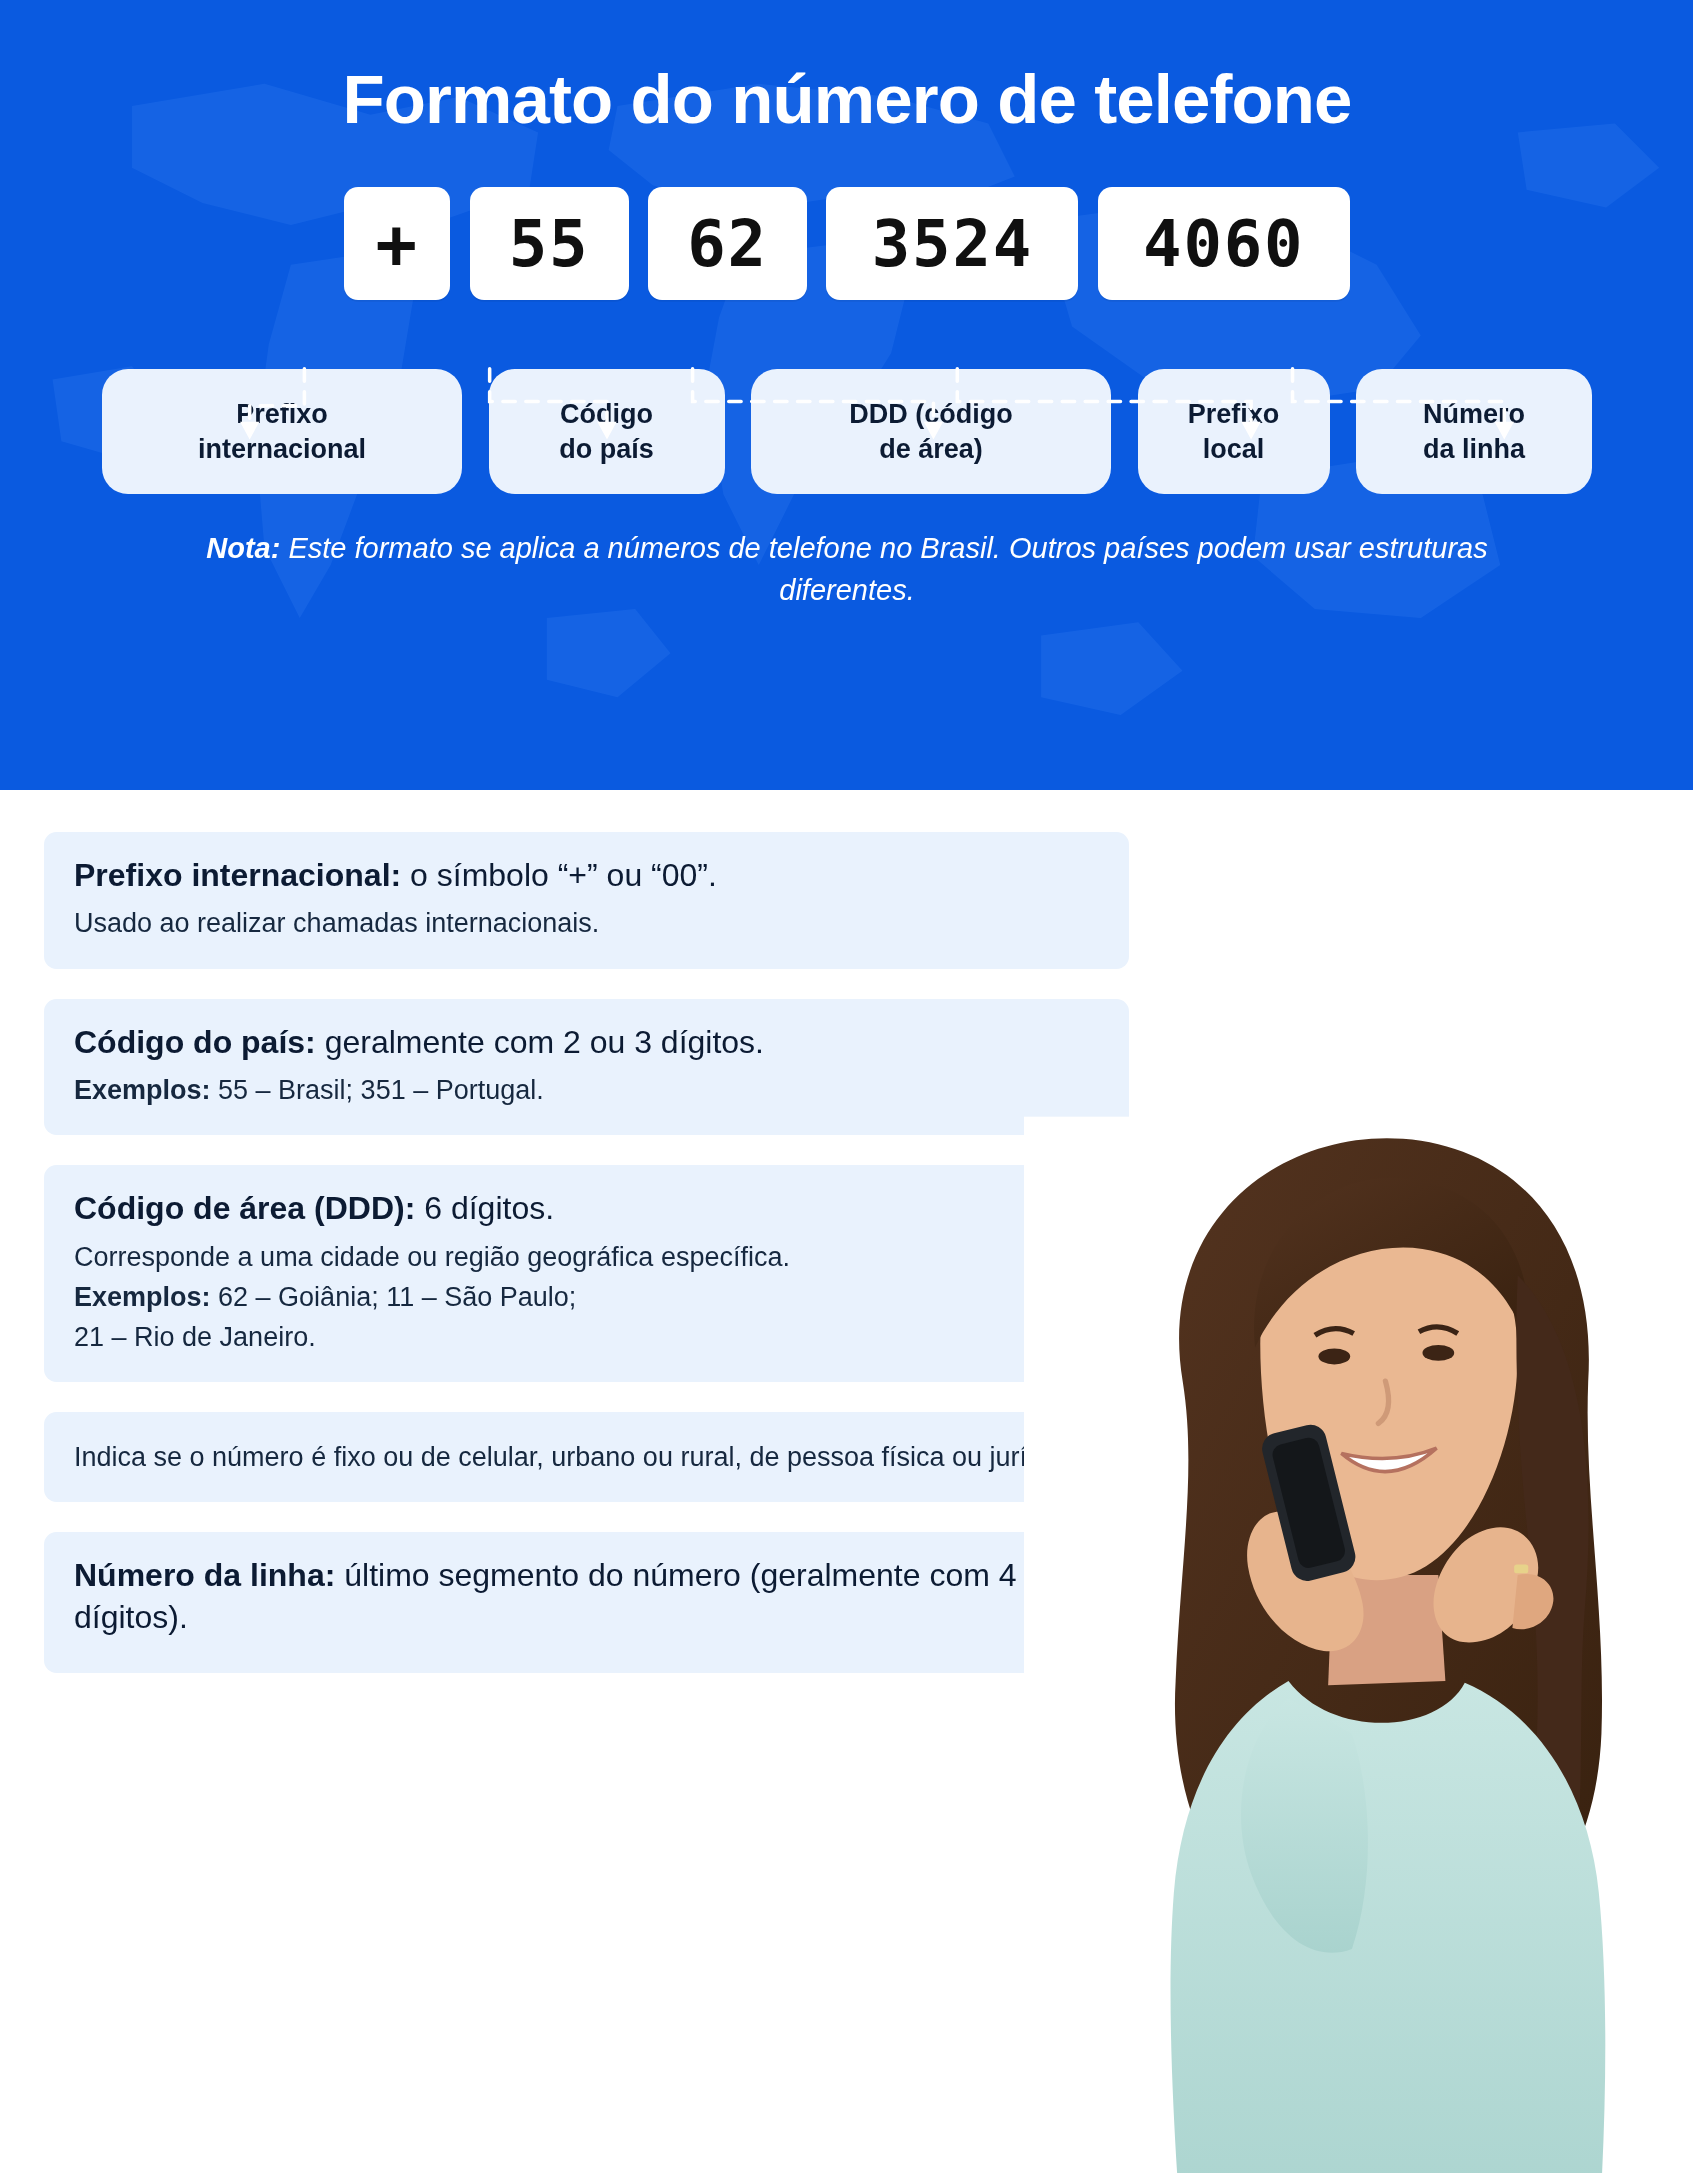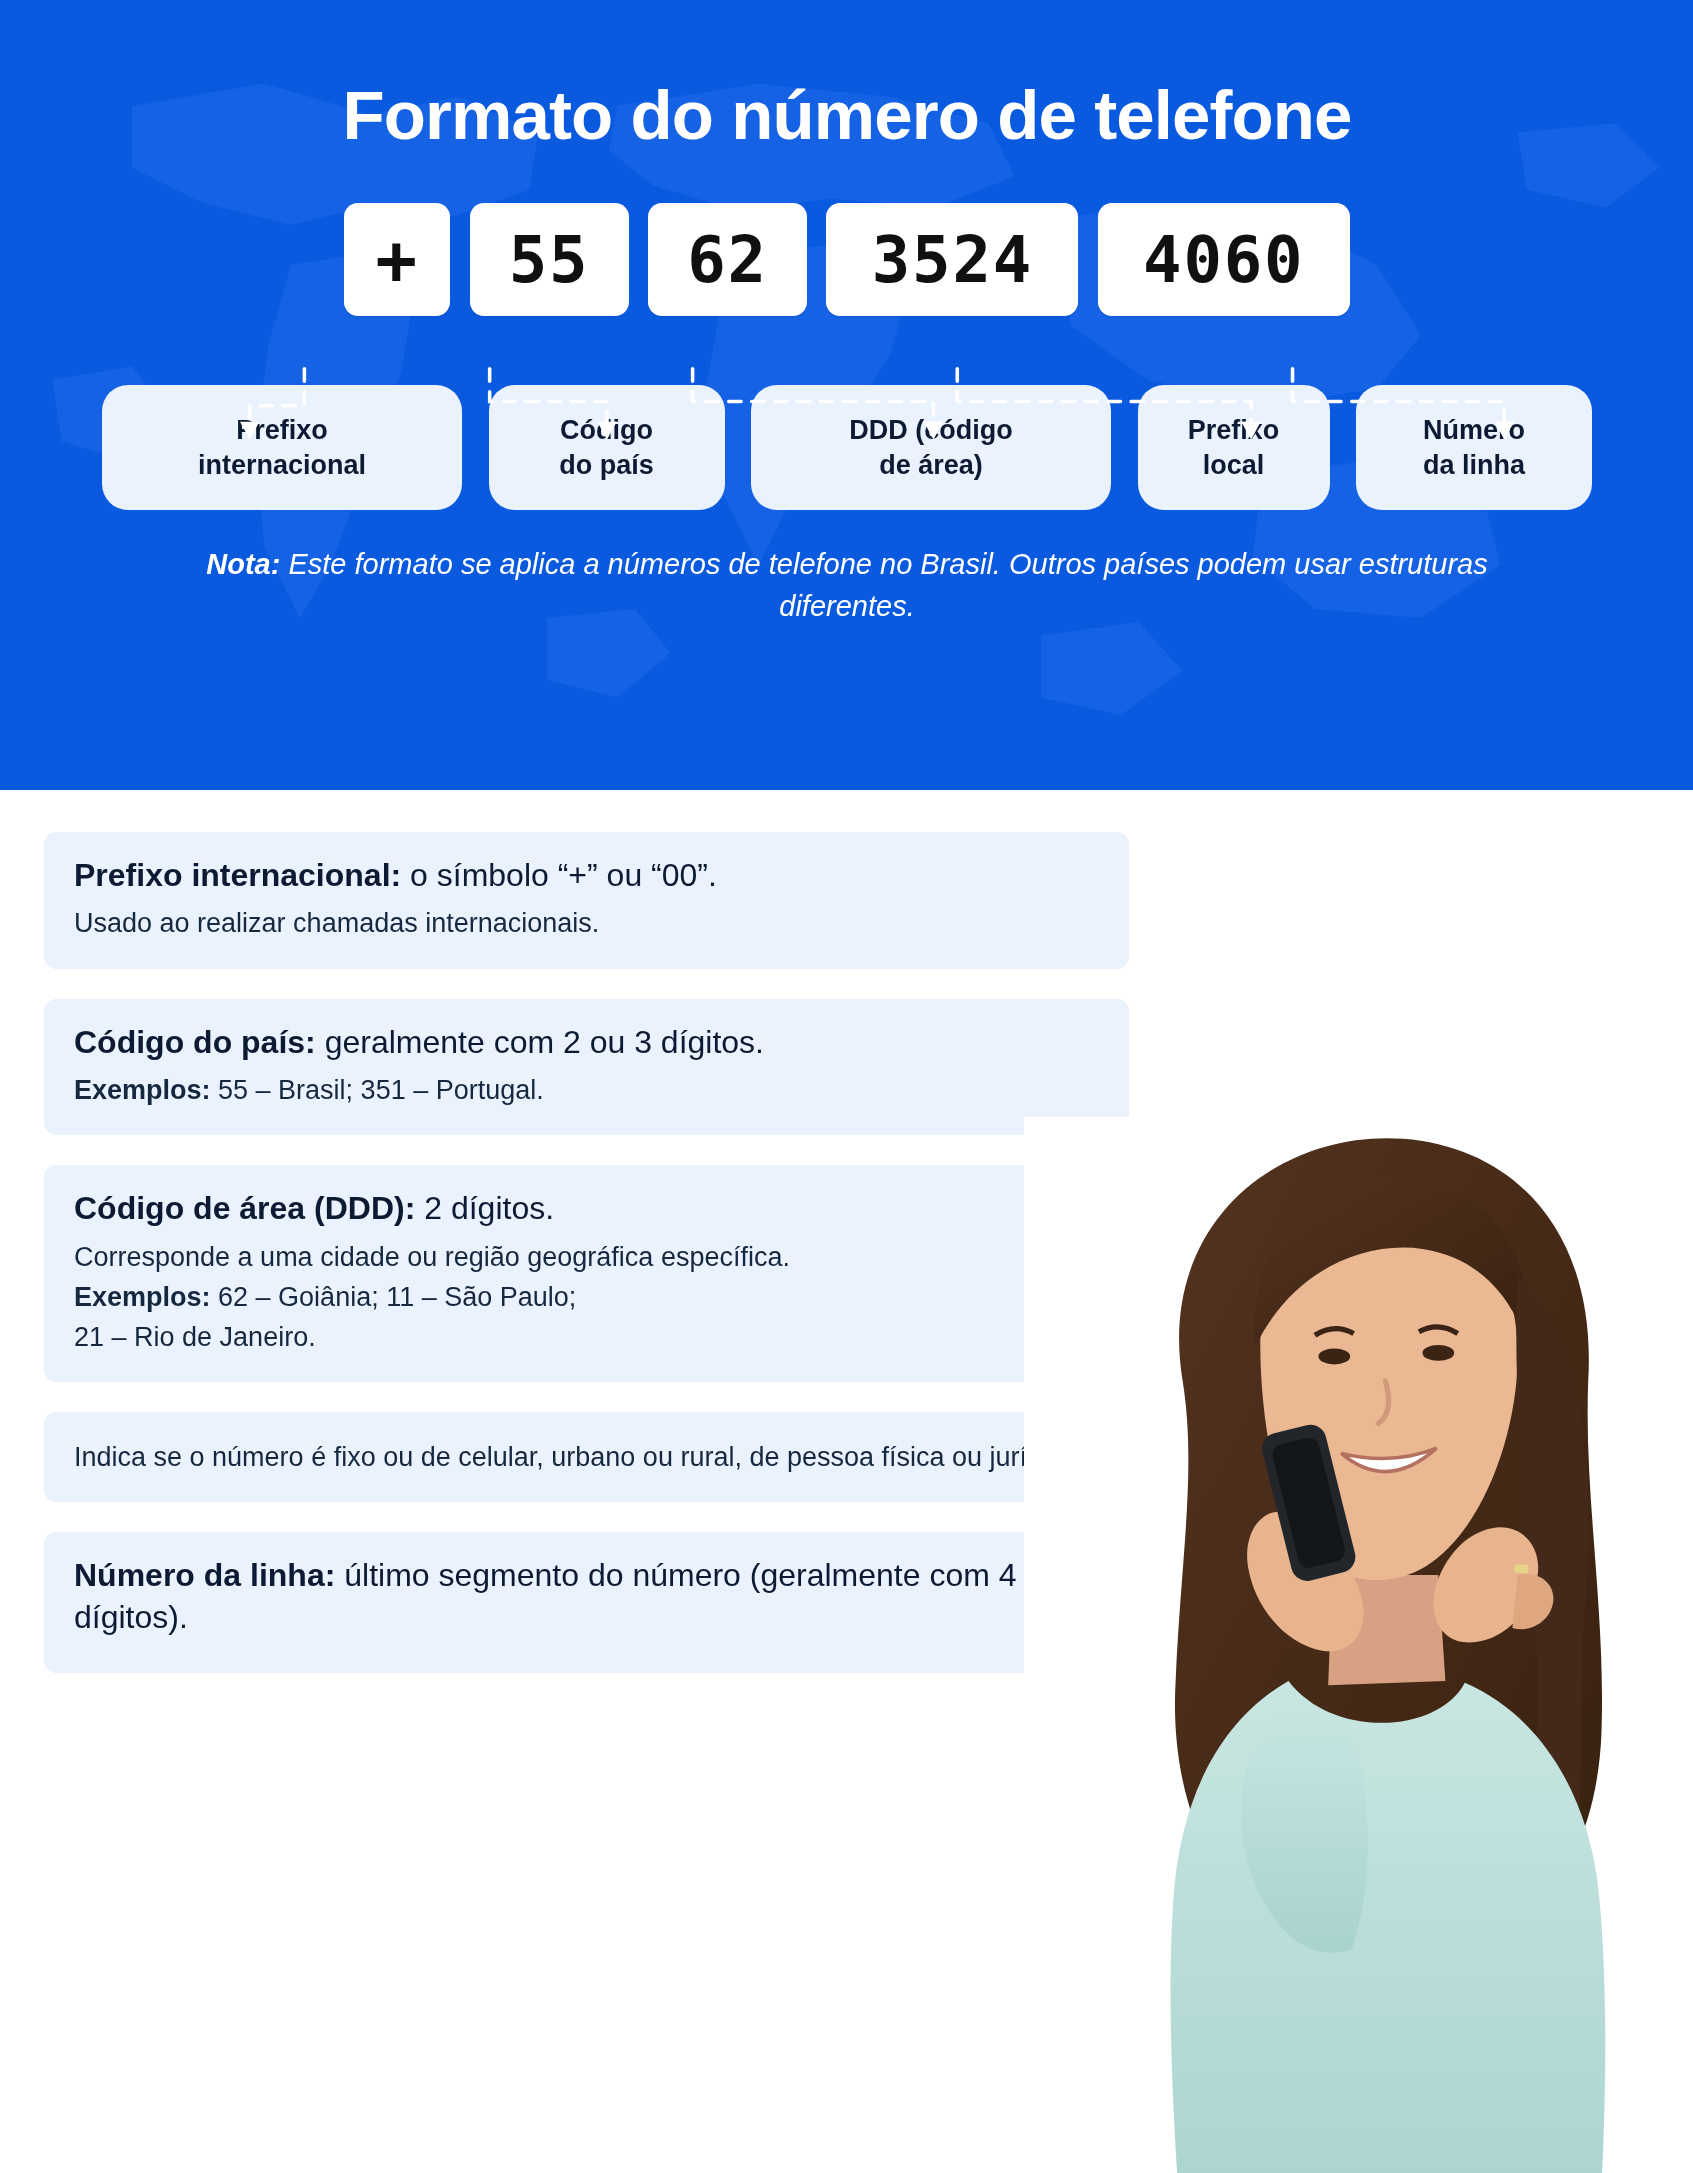--- a/index.html
+++ b/index.html
@@ -40,21 +40,21 @@
     padding-top: 64px;
   }
 
   .title {
     color: #ffffff;
     text-align: center;
     font-size: 69px;
     font-weight: bold;
     letter-spacing: -0.9px;
     line-height: 1.05;
-    margin: 16px auto;
+    margin: 0 auto;
     width: 1500px;
   }
 
   
   .number-row {
     margin-top: 51px;
     display: flex;
     justify-content: center;
     align-items: center;
     gap: 19.4px;
@@ -277,21 +277,21 @@
         <p class="lead">
           <b>Código do país:</b><span> geralmente com 2 ou 3 dígitos.</span>
         </p>
         <p class="sub">
           <b>Exemplos:</b><span> 55 – Brasil; 351 – Portugal.</span>
         </p>
       </div>
 
       <div class="card">
         <p class="lead">
-          <b>Código de área (DDD):</b><span> 2 dígitos.</span>
+          <b>Código de área (DDD):</b><span> 6 dígitos.</span>
         </p>
         <p class="sub">Corresponde a uma cidade ou região geográfica específica.</p>
         <p class="sub">
           <b>Exemplos:</b><span> 62 – Goiânia; 11 – São Paulo;</span>
         </p>
         <p class="sub">21 – Rio de Janeiro.</p>
       </div>
 
       <div class="card">
         <p class="sub">Indica se o número é fixo ou de celular, urbano ou rural, de pessoa física ou jurídica.</p>

